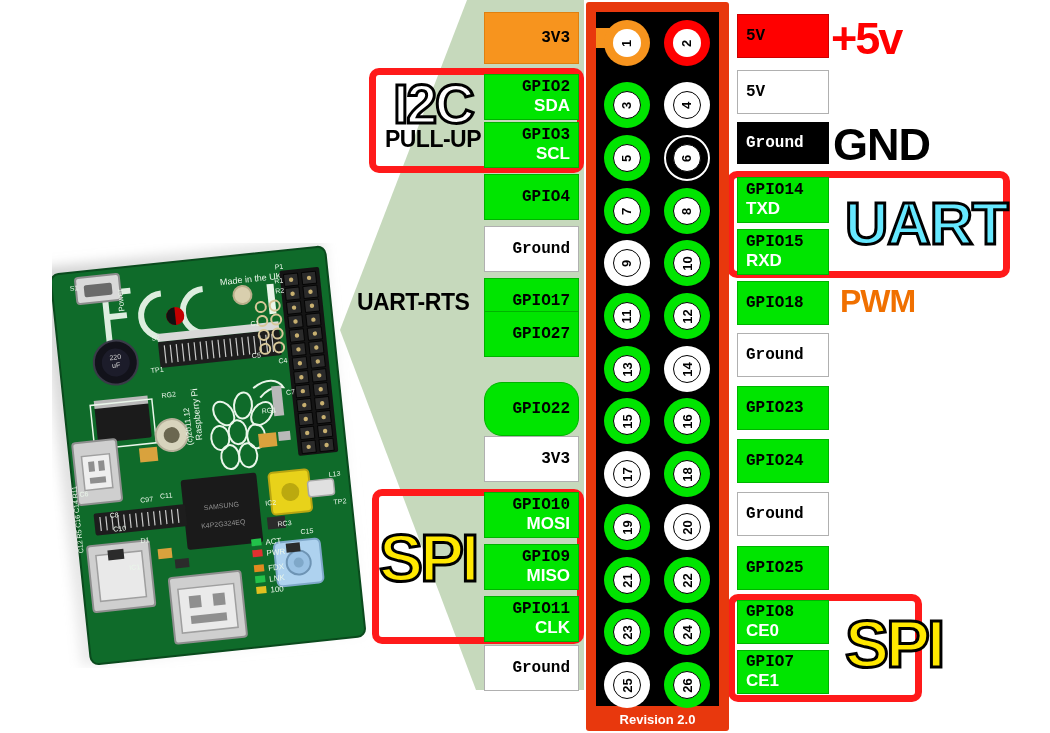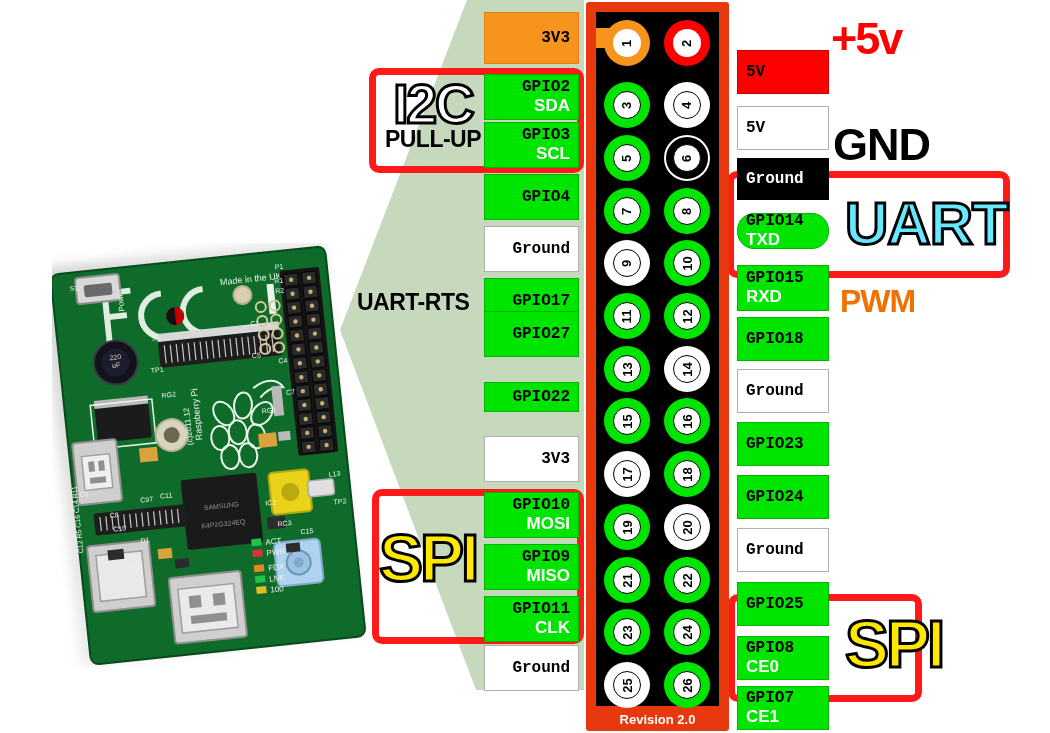--- a/index.html
+++ b/index.html
@@ -38,21 +38,21 @@
       color:#fff;font-size:13px;font-weight:bold;}
 
   
   .lbl{position:absolute;box-sizing:border-box;display:flex;flex-direction:column;
       justify-content:center;padding:2px 8px;}
   .lbl .main{font-family:"Liberation Mono",monospace;font-size:16px;font-weight:bold;
       color:#000;line-height:1.15;letter-spacing:0px;}
   .lbl .alt{font-family:"Liberation Sans",sans-serif;font-size:17px;font-weight:bold;
       color:#ffffff;line-height:1.1;}
   .lbl.left{left:484px;width:95px;text-align:right;align-items:flex-end;}
-  .lbl.right{left:737px;width:92px;text-align:left;align-items:flex-start;margin-top:36px;}
+  .lbl.right{left:737px;width:92px;text-align:left;align-items:flex-start;}
   .lbl.green{background:#00e500;border:1px solid #00b300;}
   .lbl.white{background:#ffffff;border:1px solid #b0b0b0;}
   .lbl.orange{background:#f7941e;border:1px solid #e08010;}
   .lbl.red{background:#ff0000;border:1px solid #cc0000;}
   .lbl.red .main{color:#000;}
   .lbl.black{background:#000000;border:1px solid #000;}
   .lbl.black .main{color:#ffffff;}
 
   
   .redbox{position:absolute;border:7px solid #ff1a1a;border-radius:10px;box-sizing:border-box;
@@ -351,21 +351,21 @@
       </div>
       <div class="lbl left white" style="top: 226px; height: 46px;">
         <div class="main">Ground</div>
       </div>
       <div class="lbl left green" style="top: 278px; height: 46px;">
         <div class="main">GPIO17</div>
       </div>
       <div class="lbl left green" style="top: 311px; height: 46px;">
         <div class="main">GPIO27</div>
       </div>
-      <div class="lbl left green" style="top: 382px; height: 30px;">
+      <div class="lbl left green" style="top: 382px; height: 54px; border-radius: 18px;">
         <div class="main">GPIO22</div>
       </div>
       <div class="lbl left white" style="top: 436px; height: 46px;">
         <div class="main">3V3</div>
       </div>
       <div class="lbl left green" style="top: 492px; height: 46px;">
         <div class="main">GPIO10</div>
         <div class="alt">MOSI</div>
       </div>
       <div class="lbl left green" style="top: 544px; height: 46px; padding-left: 12px;">
@@ -384,21 +384,21 @@
   <div id="right-col">
       <div class="lbl right red" style="top: 14px; height: 44px;">
         <div class="main">5V</div>
       </div>
       <div class="lbl right white" style="top: 70px; height: 44px;">
         <div class="main">5V</div>
       </div>
       <div class="lbl right black" style="top: 122px; height: 42px;">
         <div class="main">Ground</div>
       </div>
-      <div class="lbl right green" style="top: 177px; height: 36px; border-radius: 17px;">
+      <div class="lbl right green" style="top: 177px; height: 46px;">
         <div class="main">GPIO14</div>
         <div class="alt">TXD</div>
       </div>
       <div class="lbl right green" style="top: 229px; height: 46px;">
         <div class="main">GPIO15</div>
         <div class="alt">RXD</div>
       </div>
       <div class="lbl right green" style="top: 281px; height: 44px;">
         <div class="main">GPIO18</div>
       </div>

